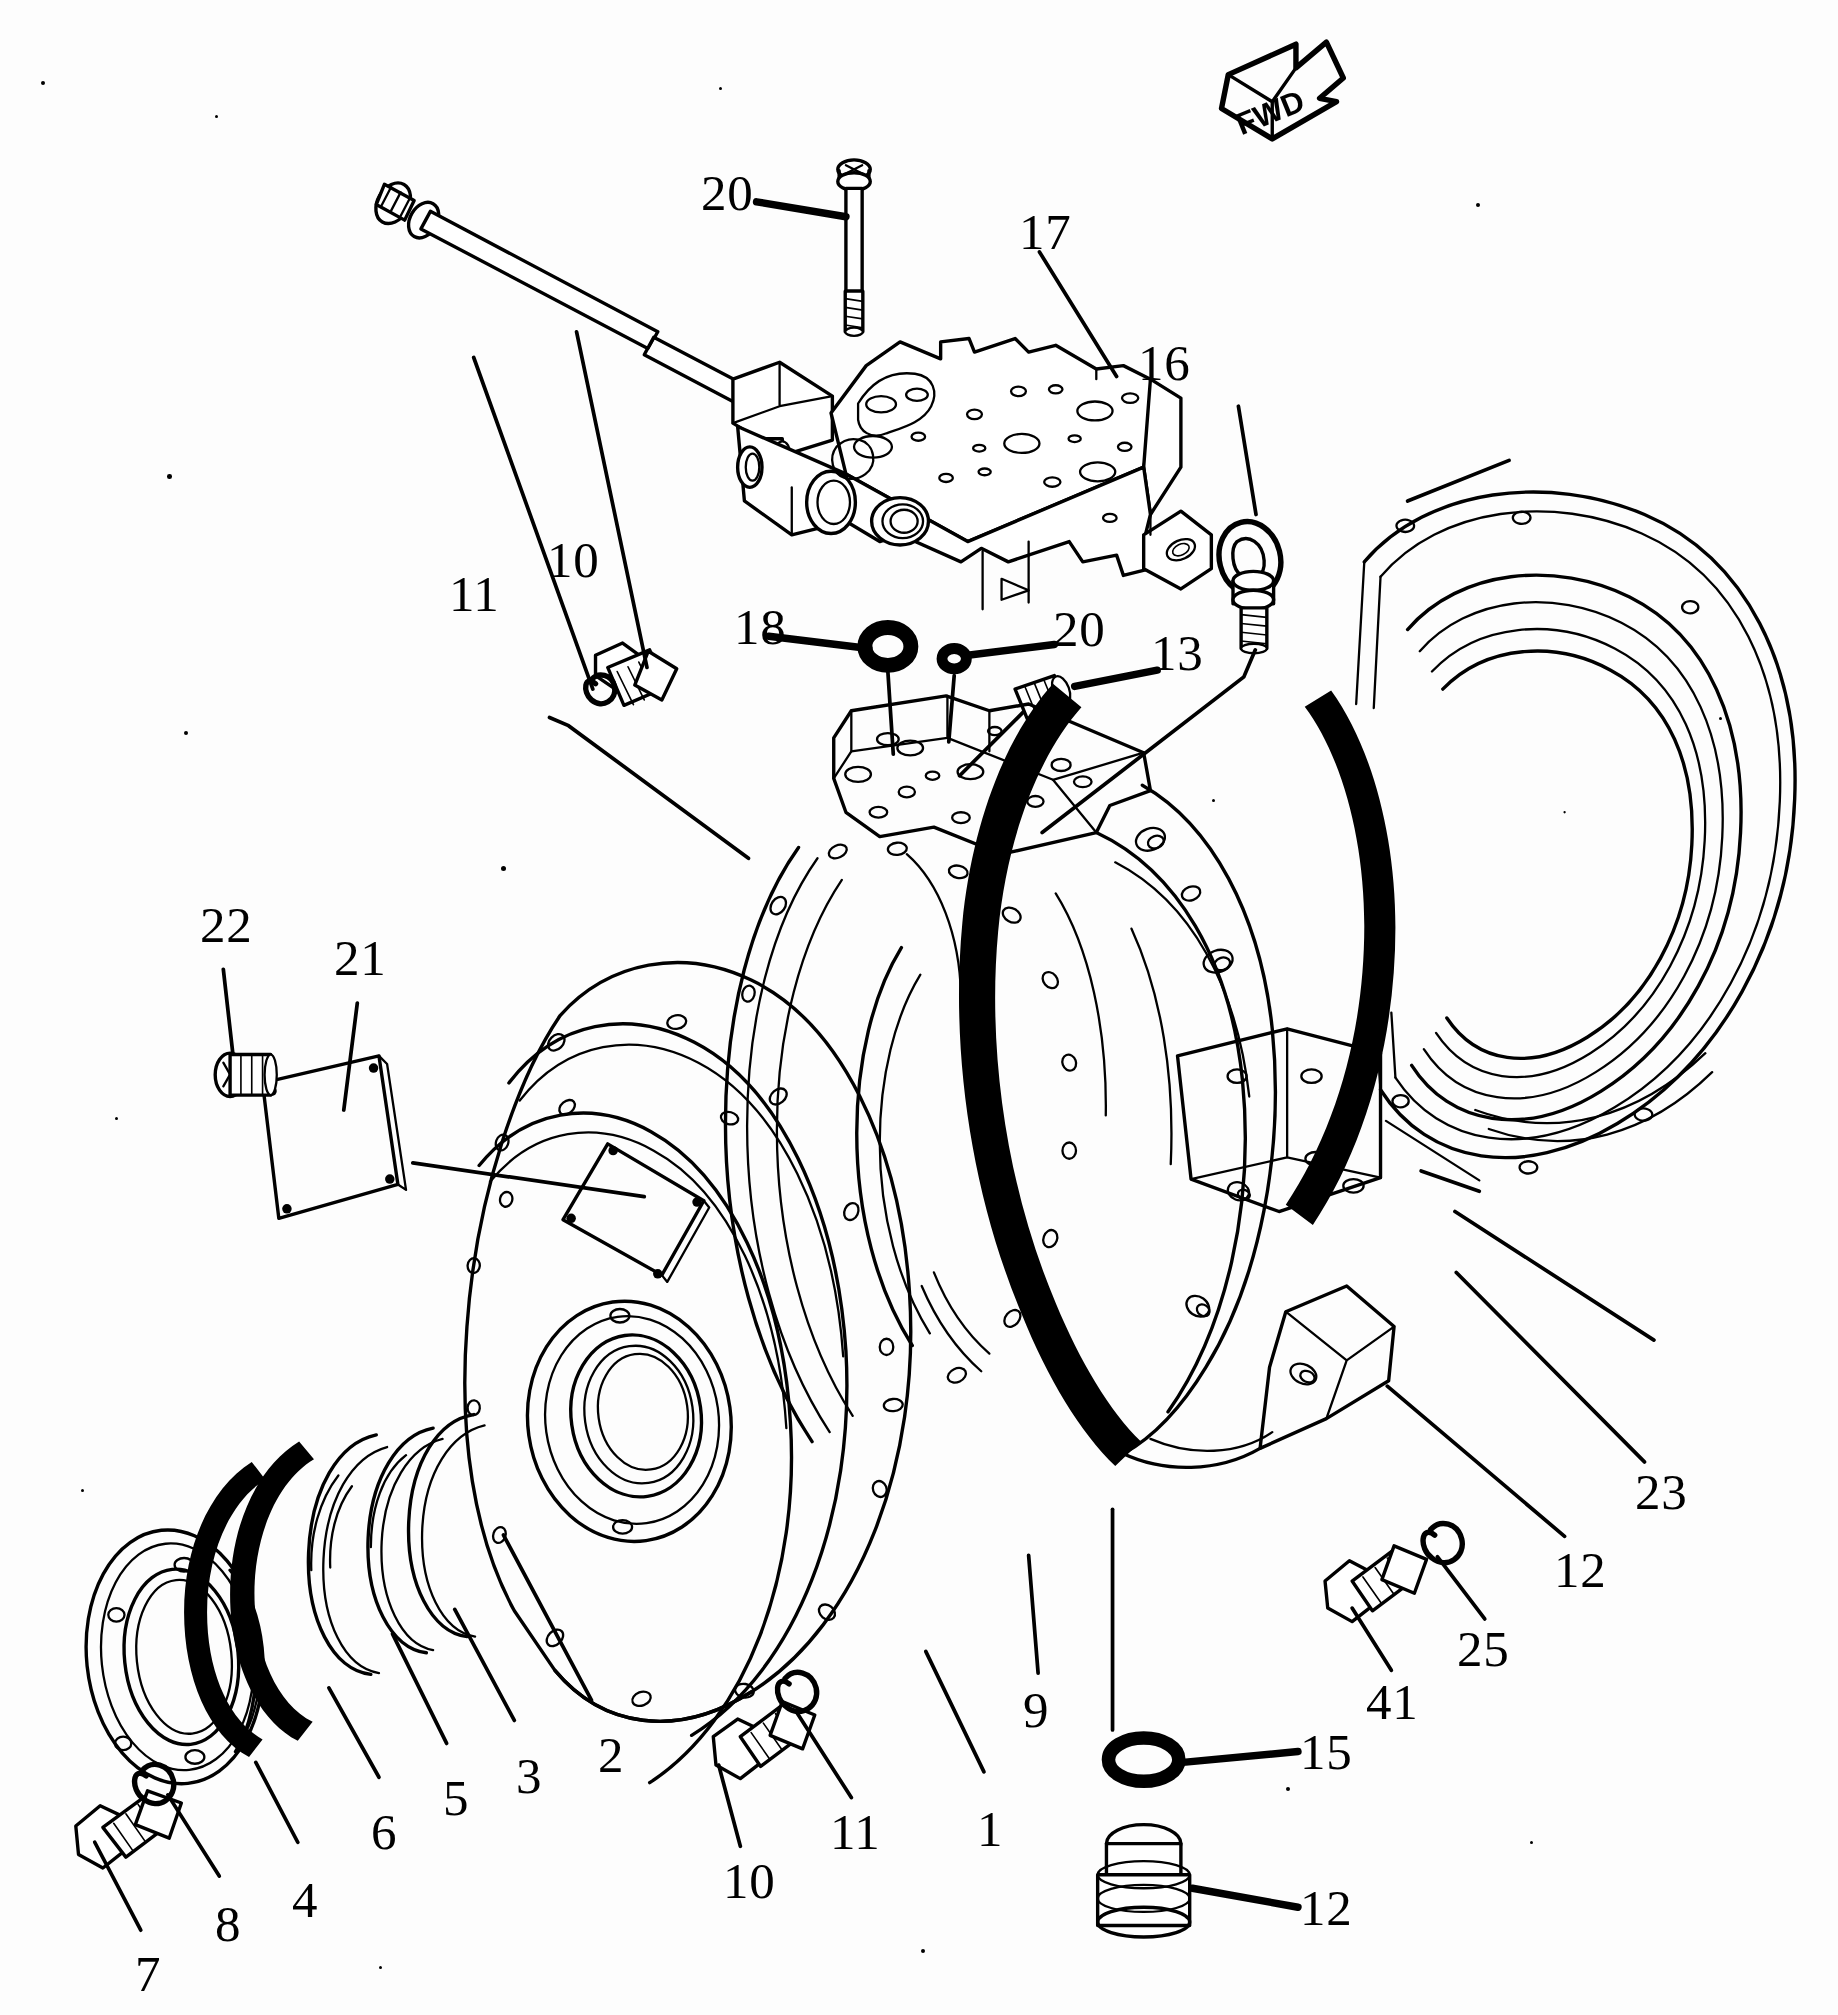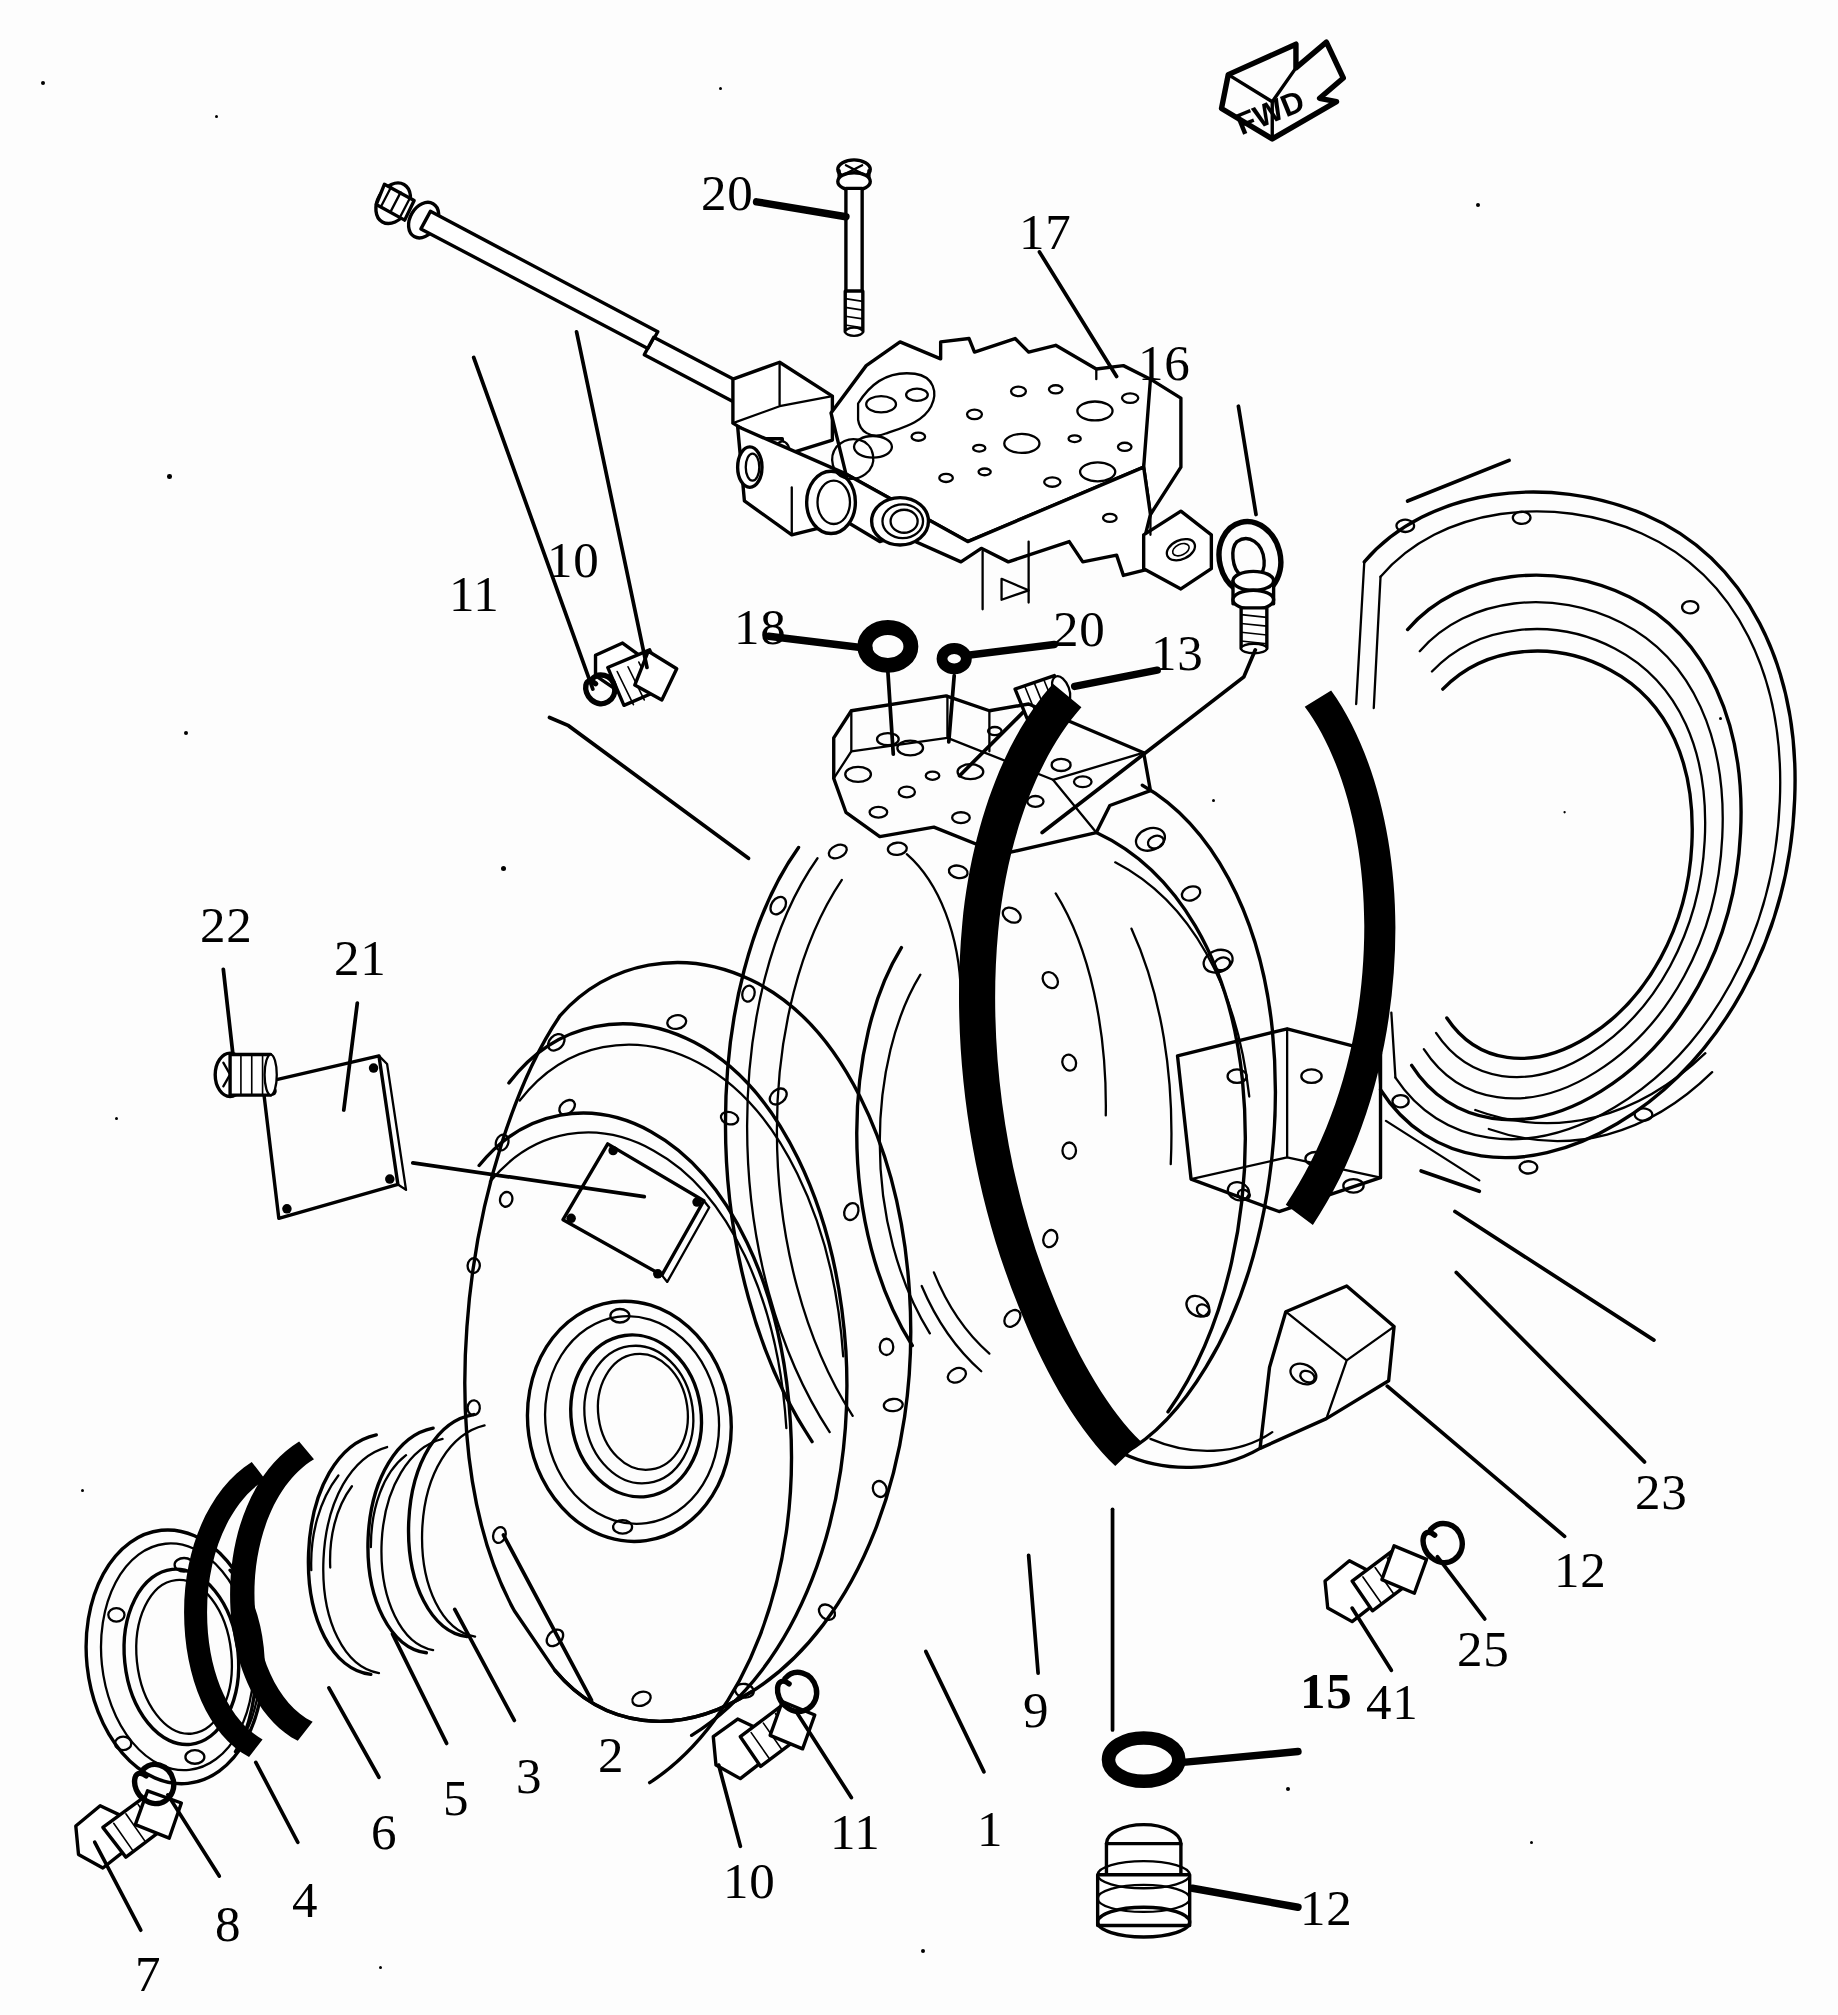--- a/index.html
+++ b/index.html
@@ -553,21 +553,21 @@
   <div class="callout" style="left:135px;  top:1949px;">7</div>
   <div class="callout" style="left:215px;  top:1899px;">8</div>
   <div class="callout" style="left:1023px; top:1685px;">9</div>
   <div class="callout" style="left:547px;  top:535px;">10</div>
   <div class="callout" style="left:723px; top:1856px;">10</div>
   <div class="callout" style="left:449px;  top:569px;">11</div>
   <div class="callout" style="left:830px; top:1807px;">11</div>
   <div class="callout" style="left:1554px; top:1545px;">12</div>
   <div class="callout" style="left:1151px; top:628px;">13</div>
   <div class="callout" style="left:1300px; top:1883px;">12</div>
-  <div class="callout" style="left:1300px; top:1666px;font-weight:bold;">15</div>
+  <div class="callout" style="left:1300px; top:1727px;">15</div>
   <div class="callout" style="left:1138px; top:338px;">16</div>
   <div class="callout" style="left:1011px; top:207px;margin-left:8px;">17</div>
   <div class="callout" style="left:734px; top:602px;">18</div>
   <div class="callout" style="left:1053px; top:604px;">20</div>
   <div class="callout" style="left:701px; top:168px;">20</div>
   <div class="callout" style="left:334px;  top:933px;text-align:right;">21</div>
   <div class="callout" style="left:200px;  top:900px;">22</div>
   <div class="callout" style="left:1635px; top:1467px;">23</div>
   <div class="callout" style="left:1366px; top:1677px;">41</div>
   <div class="callout" style="left:1457px; top:1624px;">25</div>

